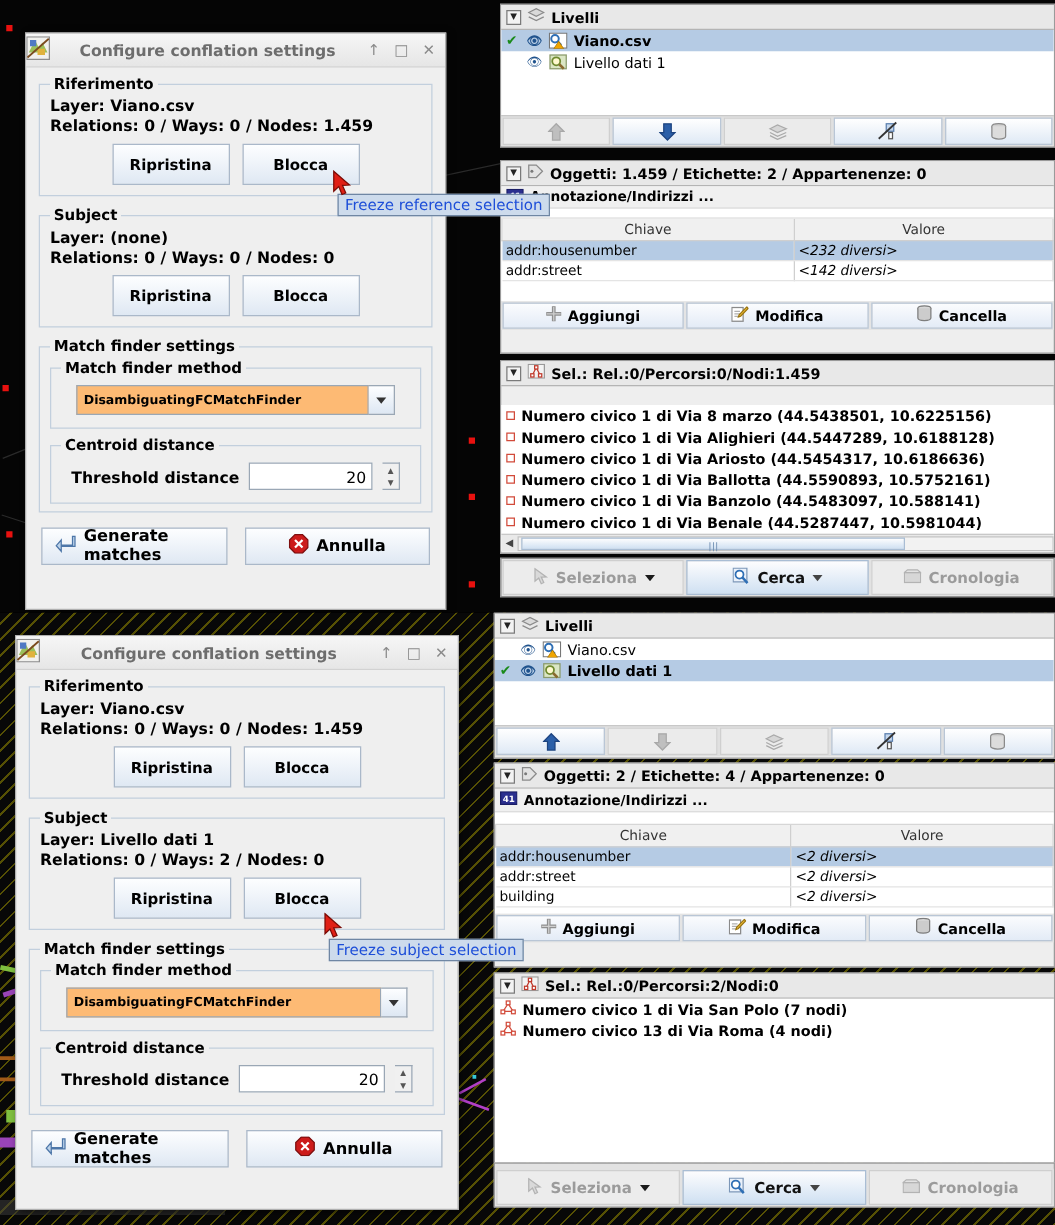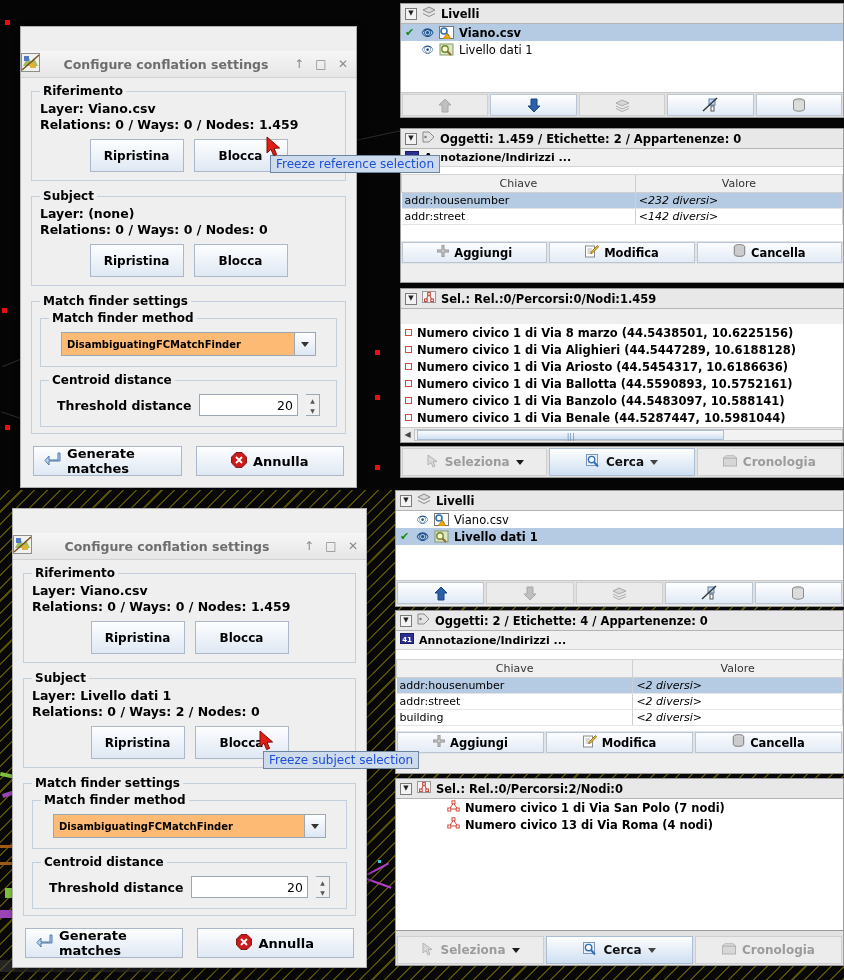--- a/index.html
+++ b/index.html
@@ -126,21 +126,20 @@
     background: #efefef;
     border: 1px solid #b0b0b0;
     box-shadow: 2px 2px 6px rgba(0,0,0,.6);
     font-size: 11.5px;
   }
   .dlg-tb {
     height: 27px; display: flex; align-items: center; gap: 8px;
     padding: 0 6px 0 0;
     background: linear-gradient(#f6f6f6,#e6e6e6);
     border-bottom: 1px solid #d2d2d2;
-    margin-top: 24px;
   }
   .dlg-title { flex: 1 1 auto; text-align: center; font-weight: bold;
                font-size: 12.5px; color: #6d6d6d; }
   .dlg-wbtn { width: 14px; text-align: center; color: #8a8a8a; font-size: 12px; }
   .dlg-body { padding: 6px 10px 8px 10px; }
 
   fieldset.grp {
     border: 1px solid #c2cfdd; margin: 0 0 8px 0; padding: 3px 8px 8px 8px;
   }
   fieldset.grp > legend { font-weight: bold; font-size: 12px; padding: 0 3px; }
@@ -703,21 +702,21 @@
         <svg width="14" height="12" viewBox="0 0 14 12">
           <rect x="0.5" y="0.5" width="13" height="11" fill="#f3f3f3" stroke="#9a9a9a"></rect>
           <path d="M4 9 L7 3 L10 9" stroke="#c0392b" fill="none"></path>
           <rect x="2.6" y="8" width="2.6" height="2.6" fill="#fff" stroke="#c0392b"></rect>
           <rect x="8.8" y="8" width="2.6" height="2.6" fill="#fff" stroke="#c0392b"></rect>
           <rect x="5.7" y="1.6" width="2.6" height="2.6" fill="#fff" stroke="#c0392b"></rect>
         </svg>
       </span>
       <span>Sel.: Rel.:0/Percorsi:2/Nodi:0</span>
     </div>
-    <div class="panel-body" style="height:131px;padding-left:47px;">
+    <div class="panel-body" style="height:131px;">
       <div class="sel-item">
         <span>
           <svg width="13" height="12" viewBox="0 0 13 12">
             <path d="M2.5 9 L6.5 3 L10.5 9 Z" fill="none" stroke="#d24a3a" stroke-width="1"></path>
             <rect x="0.8" y="8" width="3" height="3" fill="#fff" stroke="#d24a3a"></rect>
             <rect x="9.2" y="8" width="3" height="3" fill="#fff" stroke="#d24a3a"></rect>
             <rect x="5" y="0.8" width="3" height="3" fill="#fff" stroke="#d24a3a"></rect>
           </svg>
         </span>
         <span class="nowrap">Numero civico 1 di Via San Polo (7 nodi)</span>

